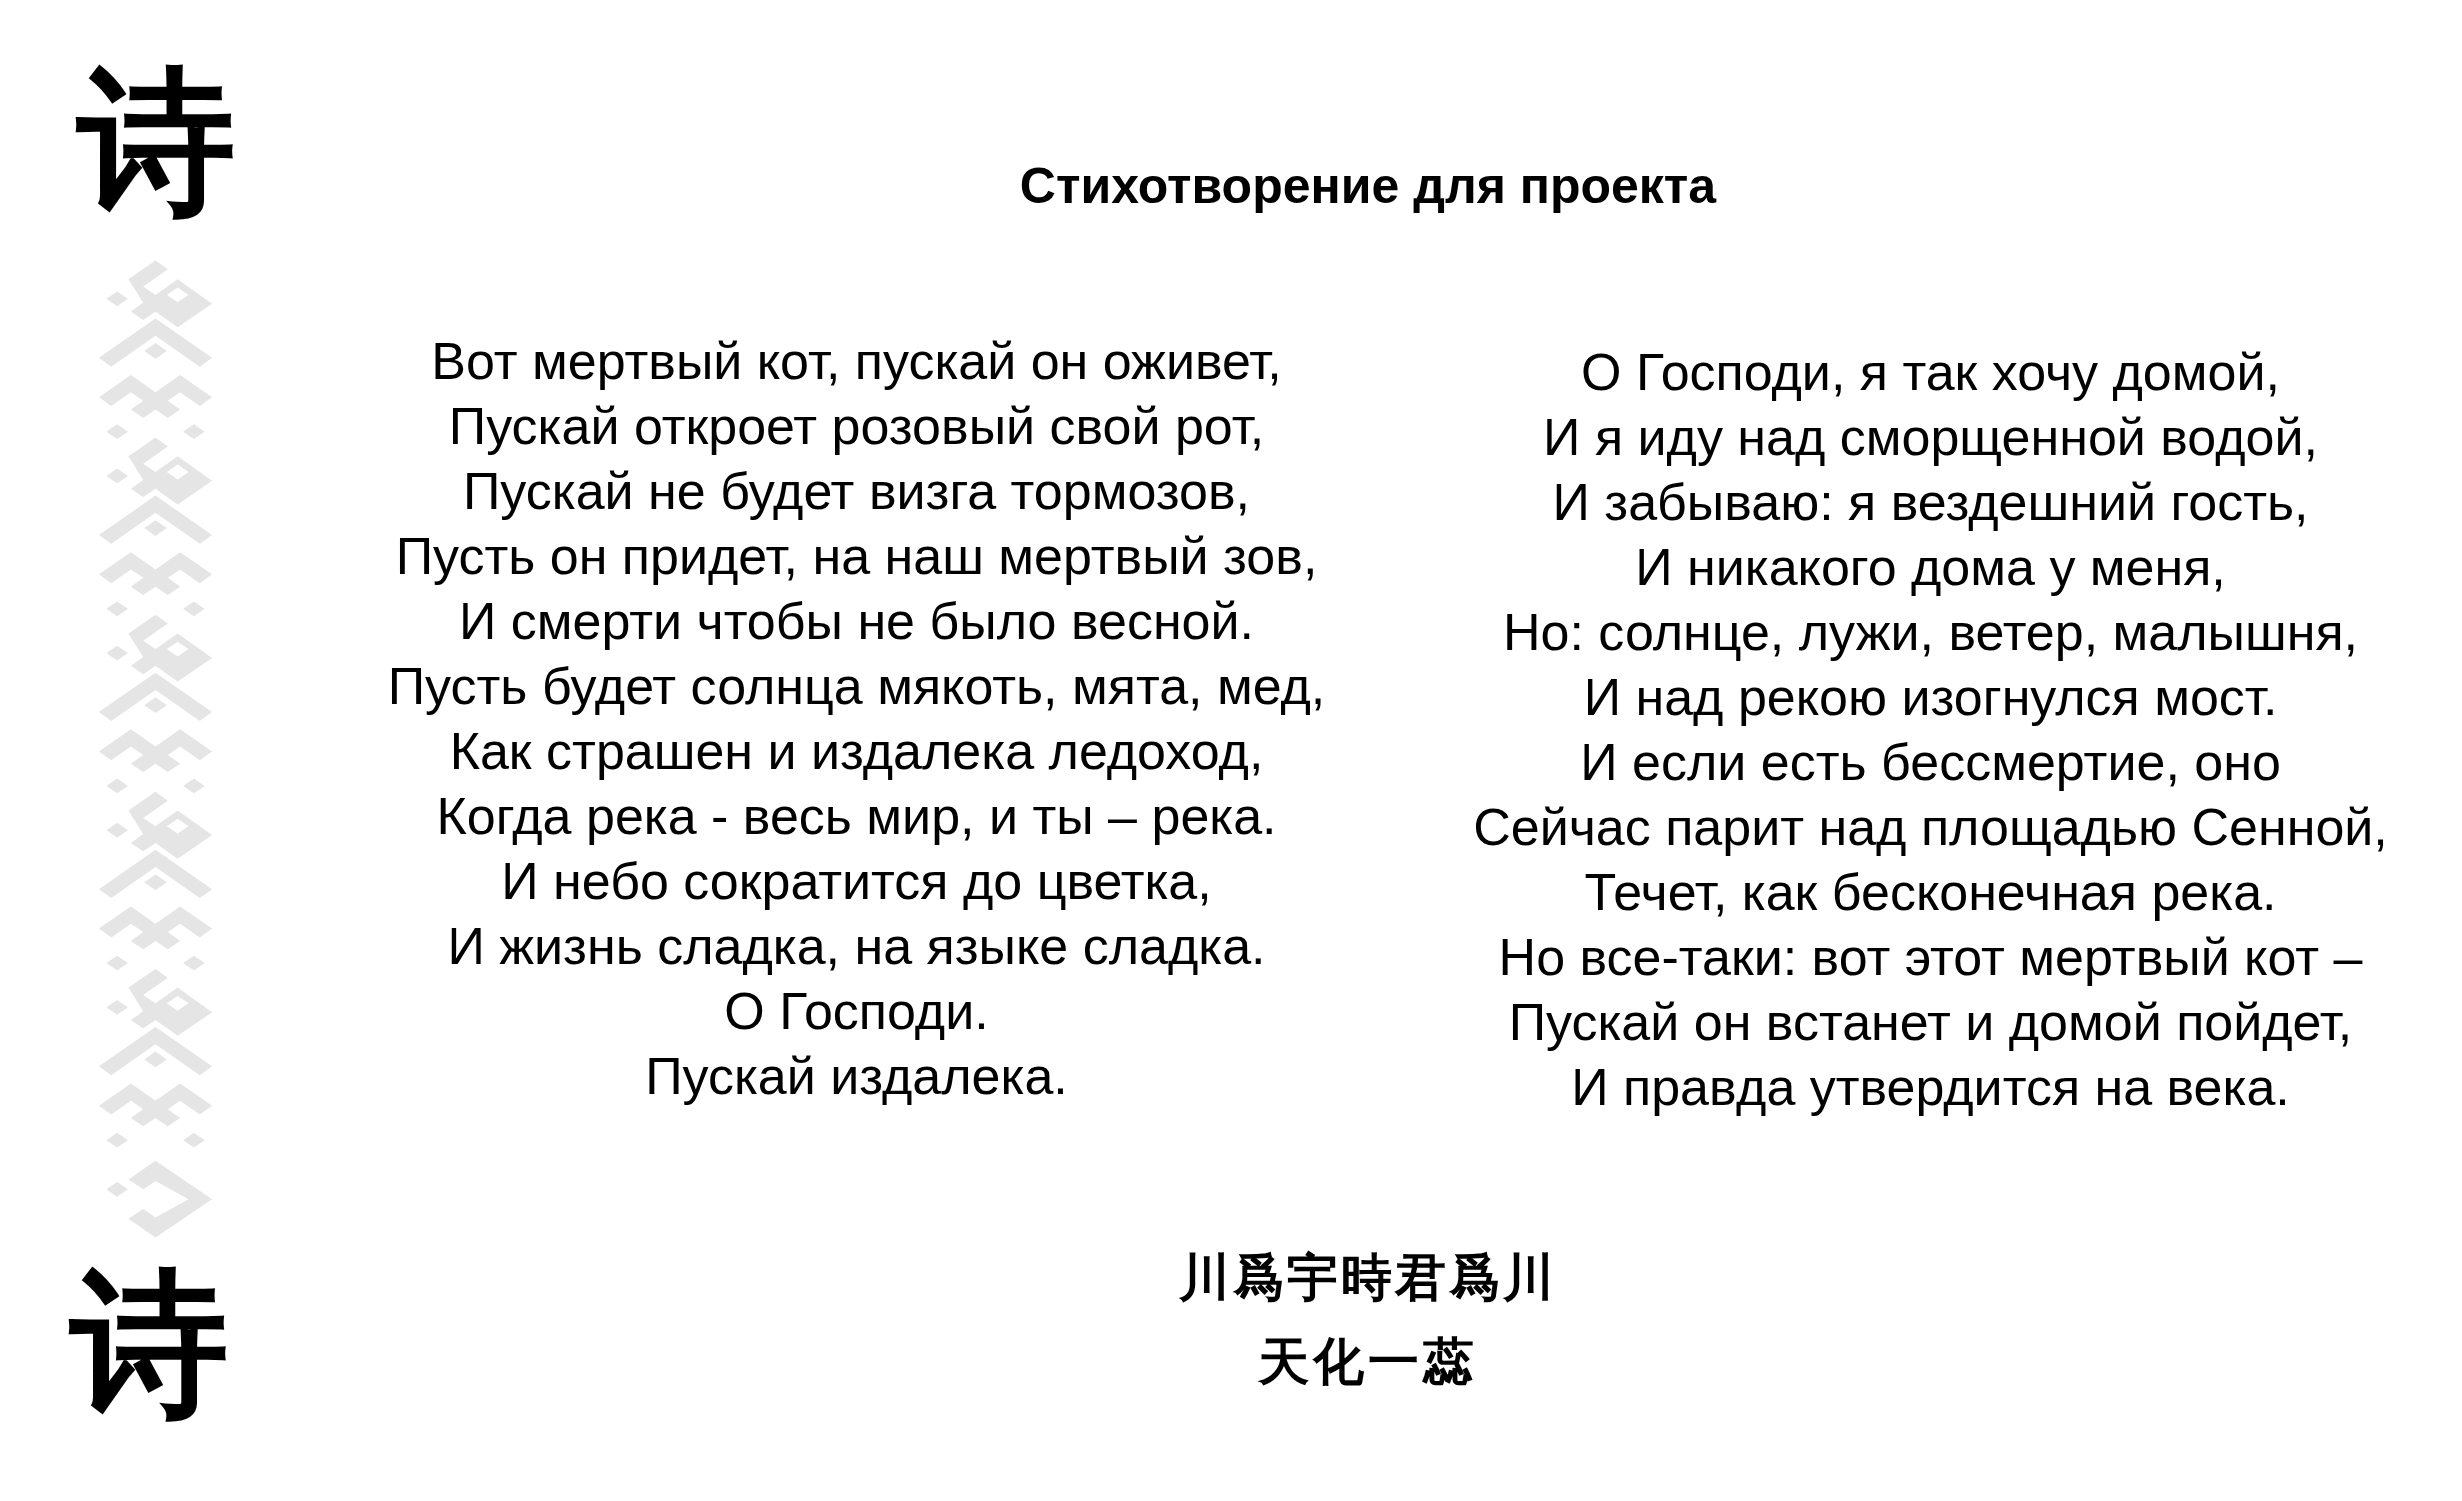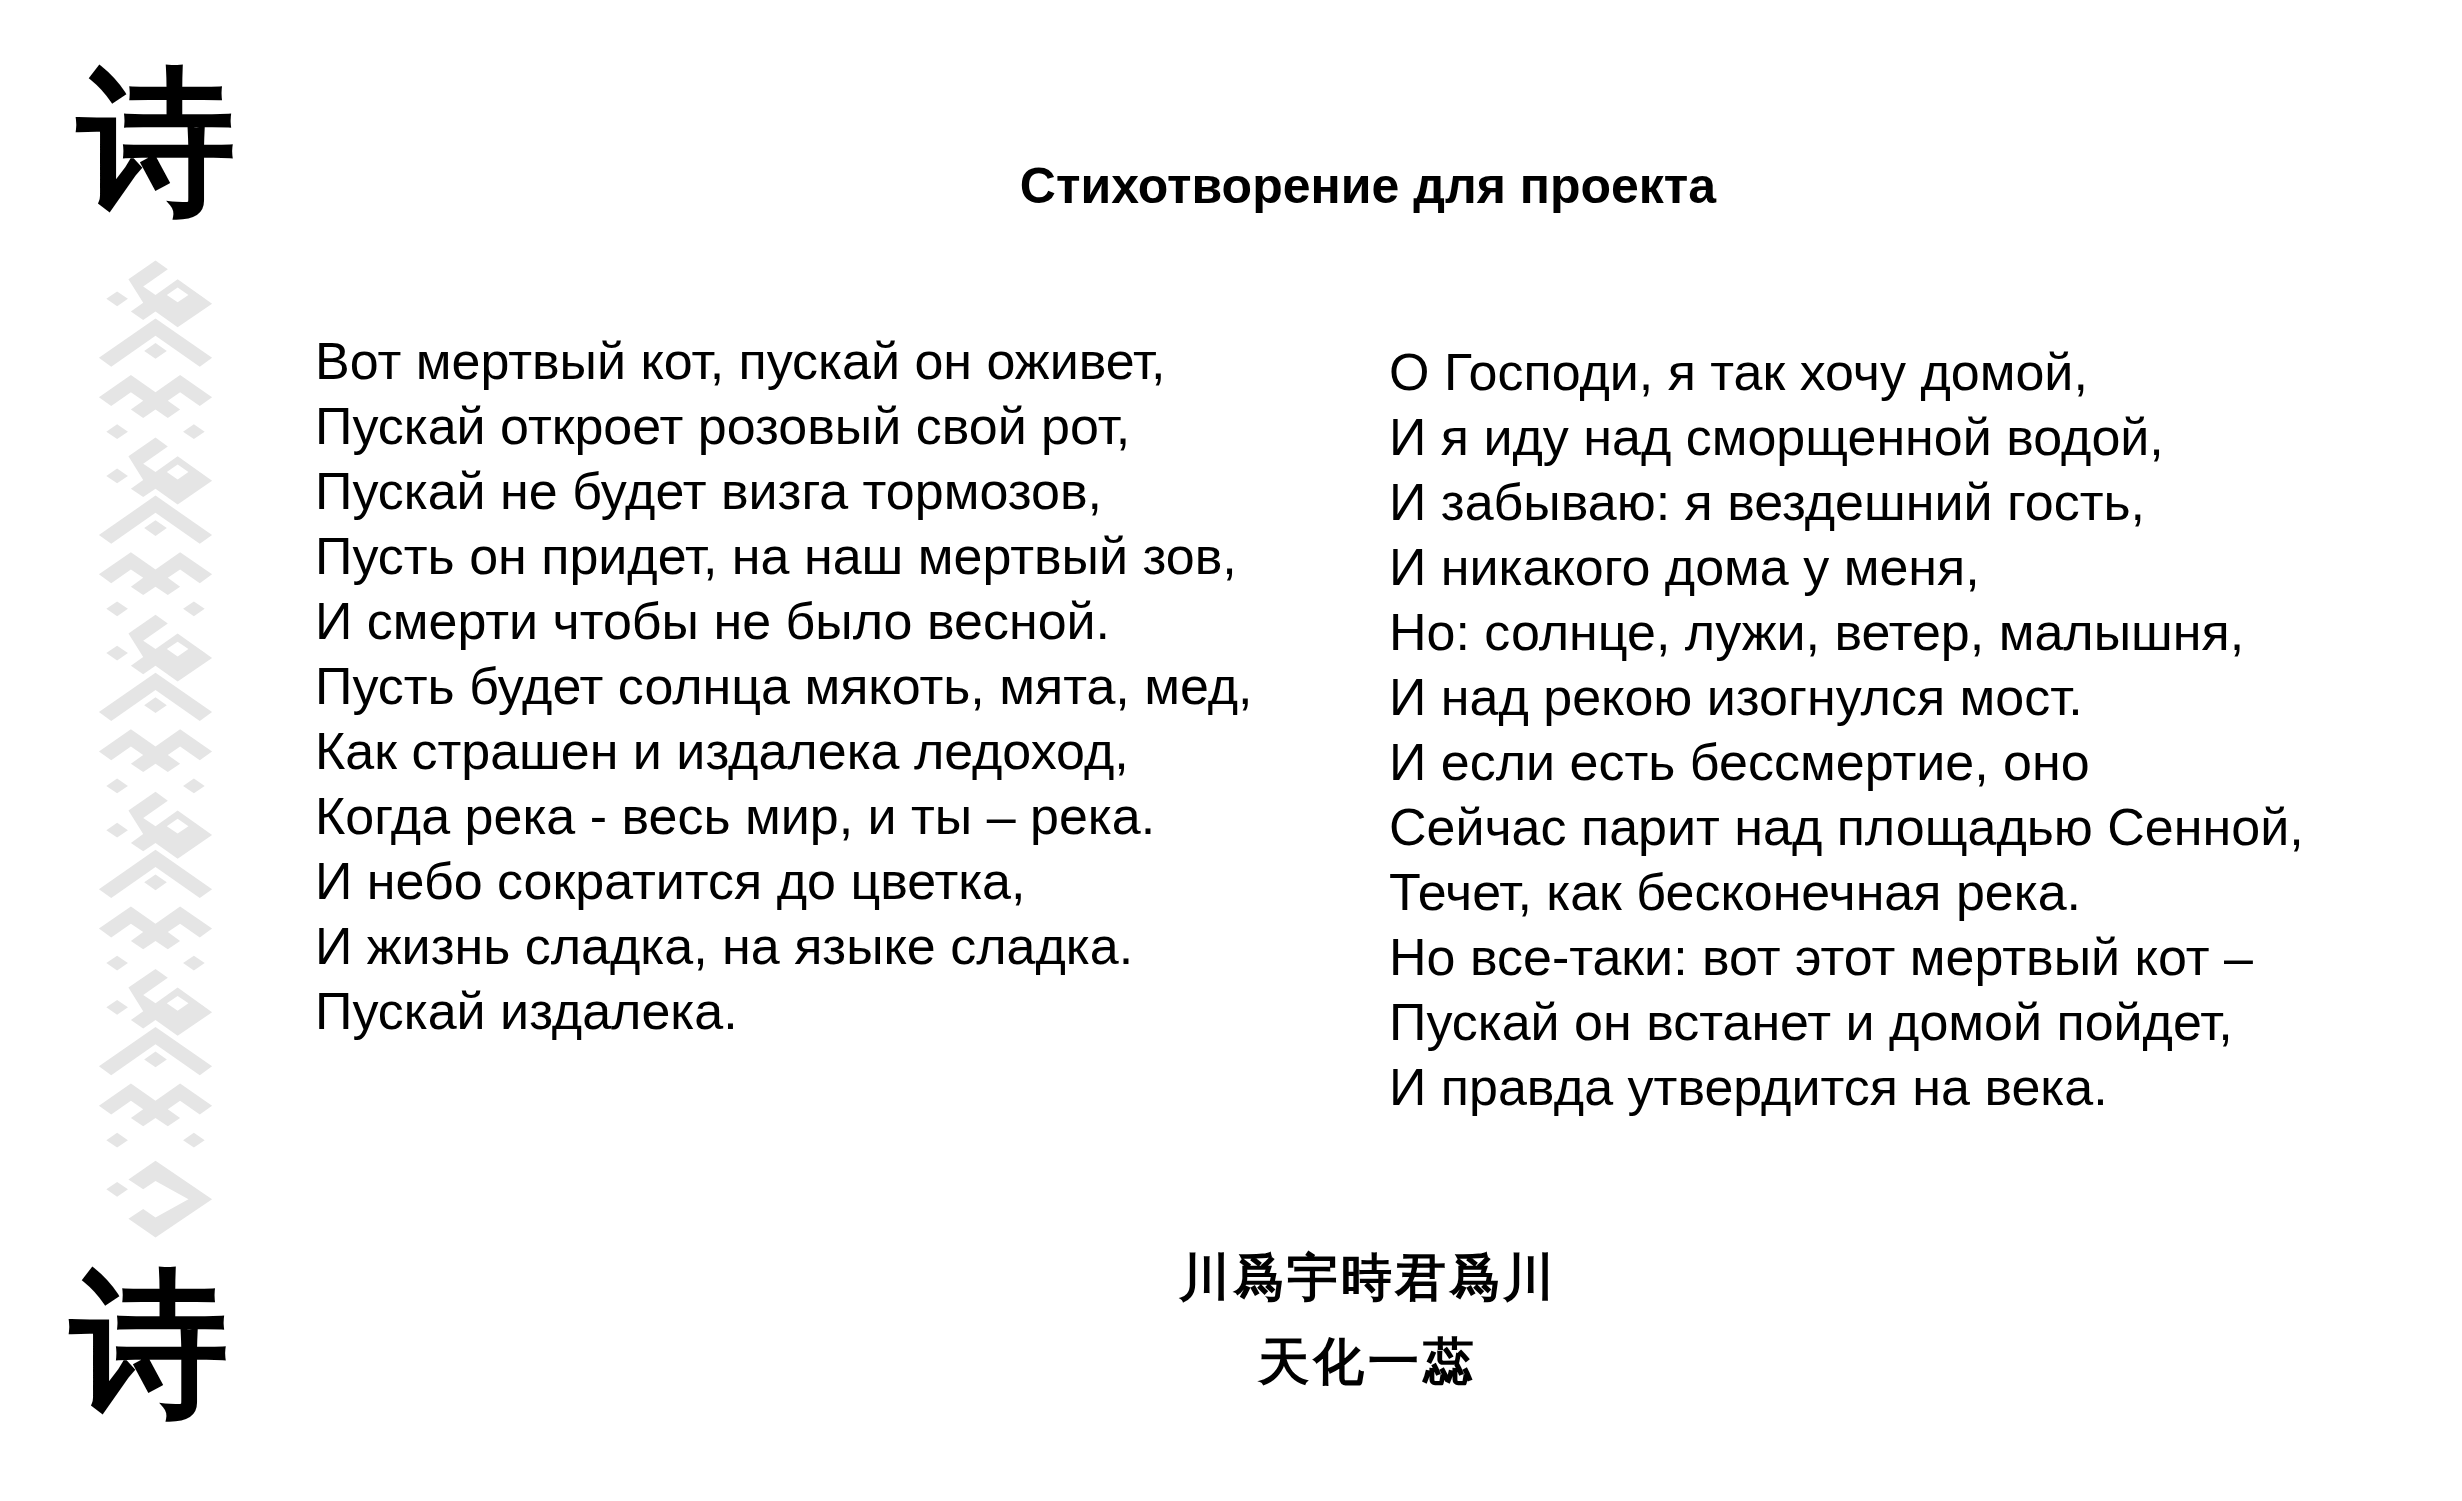--- a/index.html
+++ b/index.html
@@ -20,21 +20,21 @@
     left: 0;
     width: 2736px;
     top: 157px;
     text-align: center;
     font-weight: bold;
     font-size: 50px;
     line-height: 59px;
   }
   .col {
     position: absolute;
-    text-align: left;
+    text-align: center;
     font-size: 52px;
     line-height: 65px;
   }
   .col-left {
     left: 315px;
     width: 1083px;
     top: 329px;
   }
   .col-right {
     left: 1389px;
@@ -120,20 +120,21 @@
   <span class="line">Вот мертвый кот, пускай он оживет,</span>
   <span class="line">Пускай откроет розовый свой рот,</span>
   <span class="line">Пускай не будет визга тормозов,</span>
   <span class="line">Пусть он придет, на наш мертвый зов,</span>
   <span class="line">И смерти чтобы не было весной.</span>
   <span class="line">Пусть будет солнца мякоть, мята, мед,</span>
   <span class="line">Как страшен и издалека ледоход,</span>
   <span class="line bold">Когда река - весь мир, и ты – река.</span>
   <span class="line bold">И небо сократится до цветка,</span>
   <span class="line">И жизнь сладка, на языке сладка.</span>
+  <span class="line">О Господи.</span>
   <span class="line">Пускай издалека.</span>
 </div>
 
 <div class="col col-right">
   <span class="line">О Господи, я так хочу домой,</span>
   <span class="line">И я иду над сморщенной водой,</span>
   <span class="line">И забываю: я вездешний гость,</span>
   <span class="line">И никакого дома у меня,</span>
   <span class="line">Но: солнце, лужи, ветер, малышня,</span>
   <span class="line">И над рекою изогнулся мост.</span>

